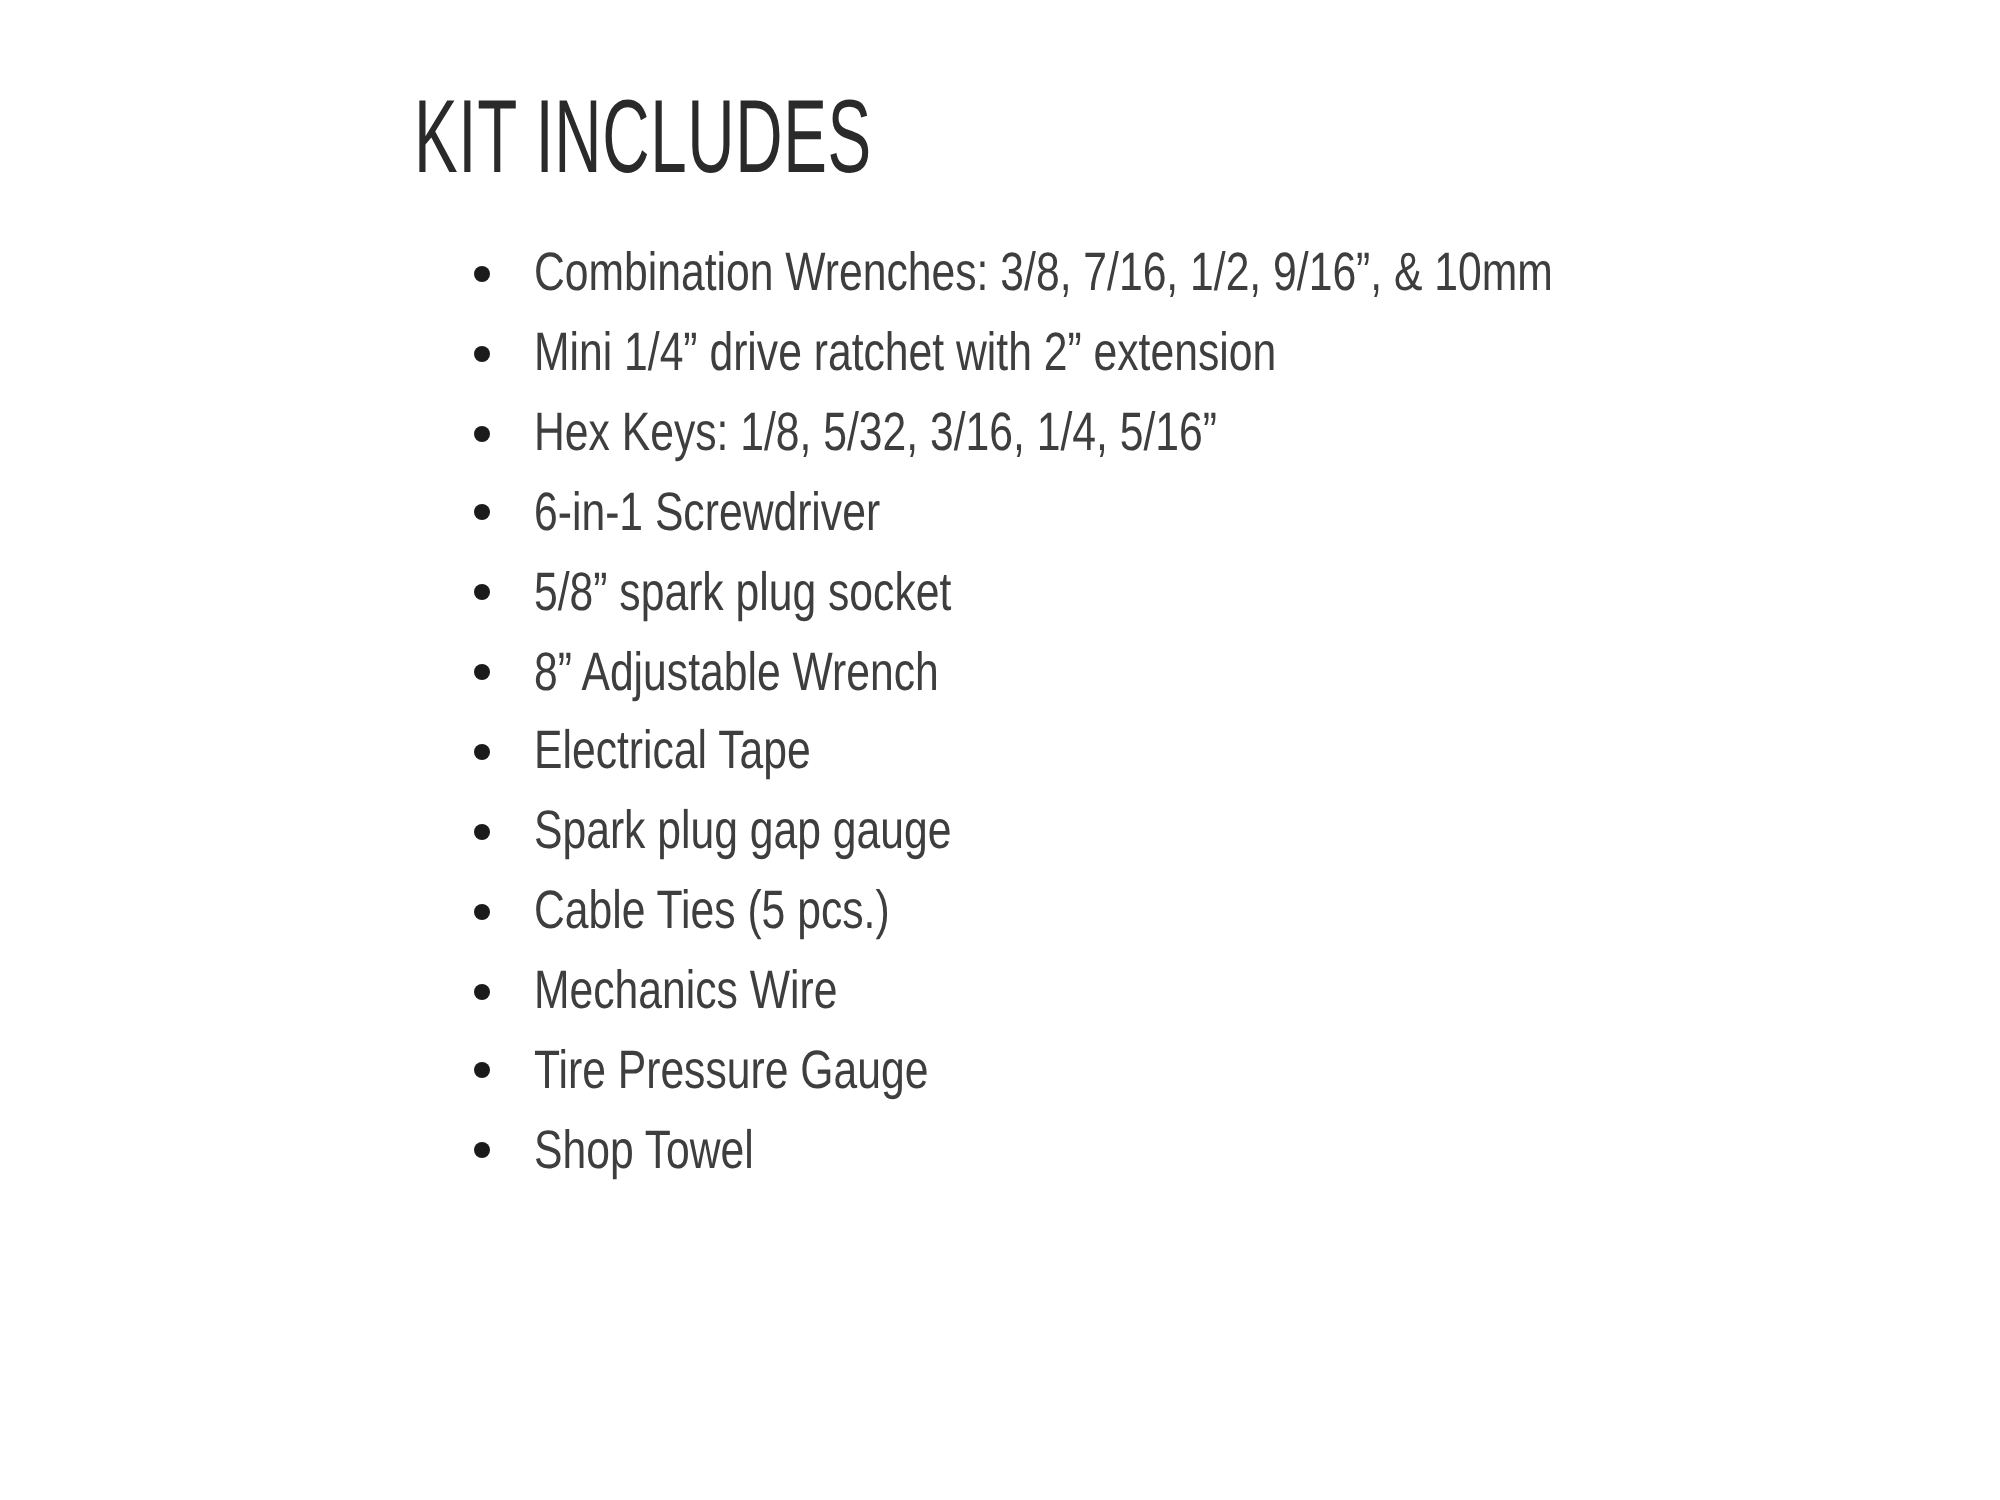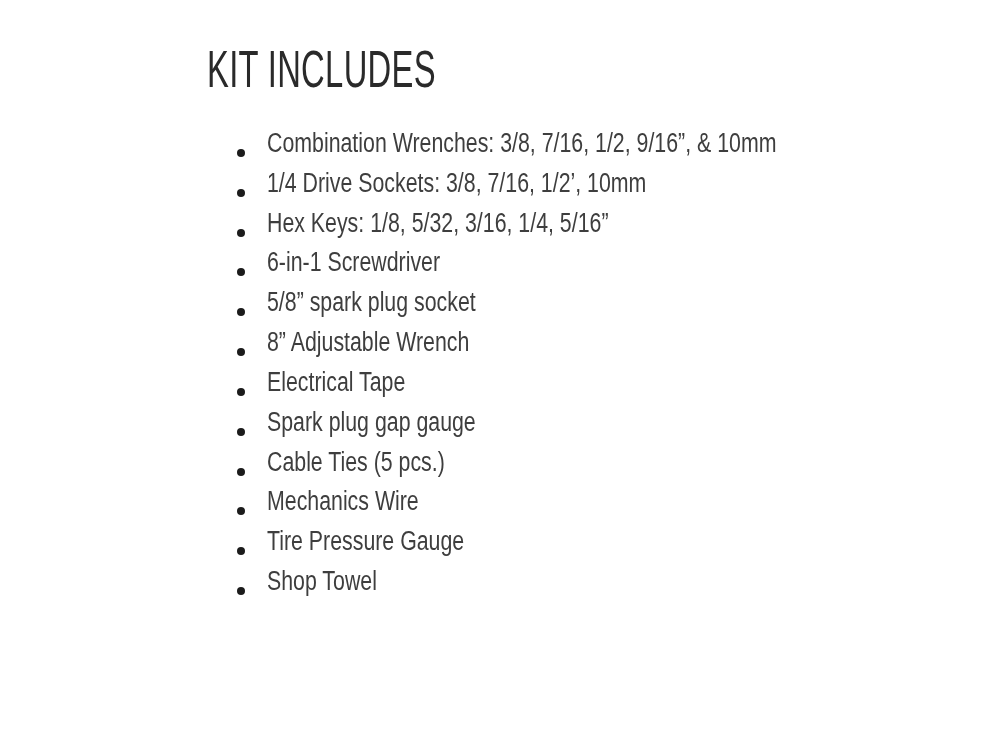--- a/index.html
+++ b/index.html
@@ -38,21 +38,21 @@
   }
   .kit-list {
     position: absolute;
     left: 237px;
     top: 117px;
     list-style: none;
   }
   .kit-item {
     height: 39.85px;
     display: flex;
-    align-items: flex-end;
+    align-items: center;
   }
   .bullet {
     flex: 0 0 auto;
     width: 8px;
     height: 8px;
     border-radius: 50%;
     background: var(--bullet);
     margin-right: 22px;
   }
   .item-text {
@@ -70,25 +70,25 @@
 <div class="kit-section">
   <h1 class="kit-title">KIT INCLUDES</h1>
 
   <ul class="kit-list">
 
       <li class="kit-item">
         <span class="bullet"></span>
         <span class="item-text">Combination Wrenches: 3/8, 7/16, 1/2, 9/16”, &amp; 10mm</span>
       </li>
 
-
       <li class="kit-item">
         <span class="bullet"></span>
-        <span class="item-text">1/4 Drive Sockets: 3/8, 7/16, 1/2’, 10mm</span>
+        <span class="item-text">Mini 1/4” drive ratchet with 2” extension</span>
       </li>
+
 
       <li class="kit-item">
         <span class="bullet"></span>
         <span class="item-text">Hex Keys: 1/8, 5/32, 3/16, 1/4, 5/16”</span>
       </li>
 
 
       <li class="kit-item">
         <span class="bullet"></span>
         <span class="item-text">6-in-1 Screwdriver</span>

